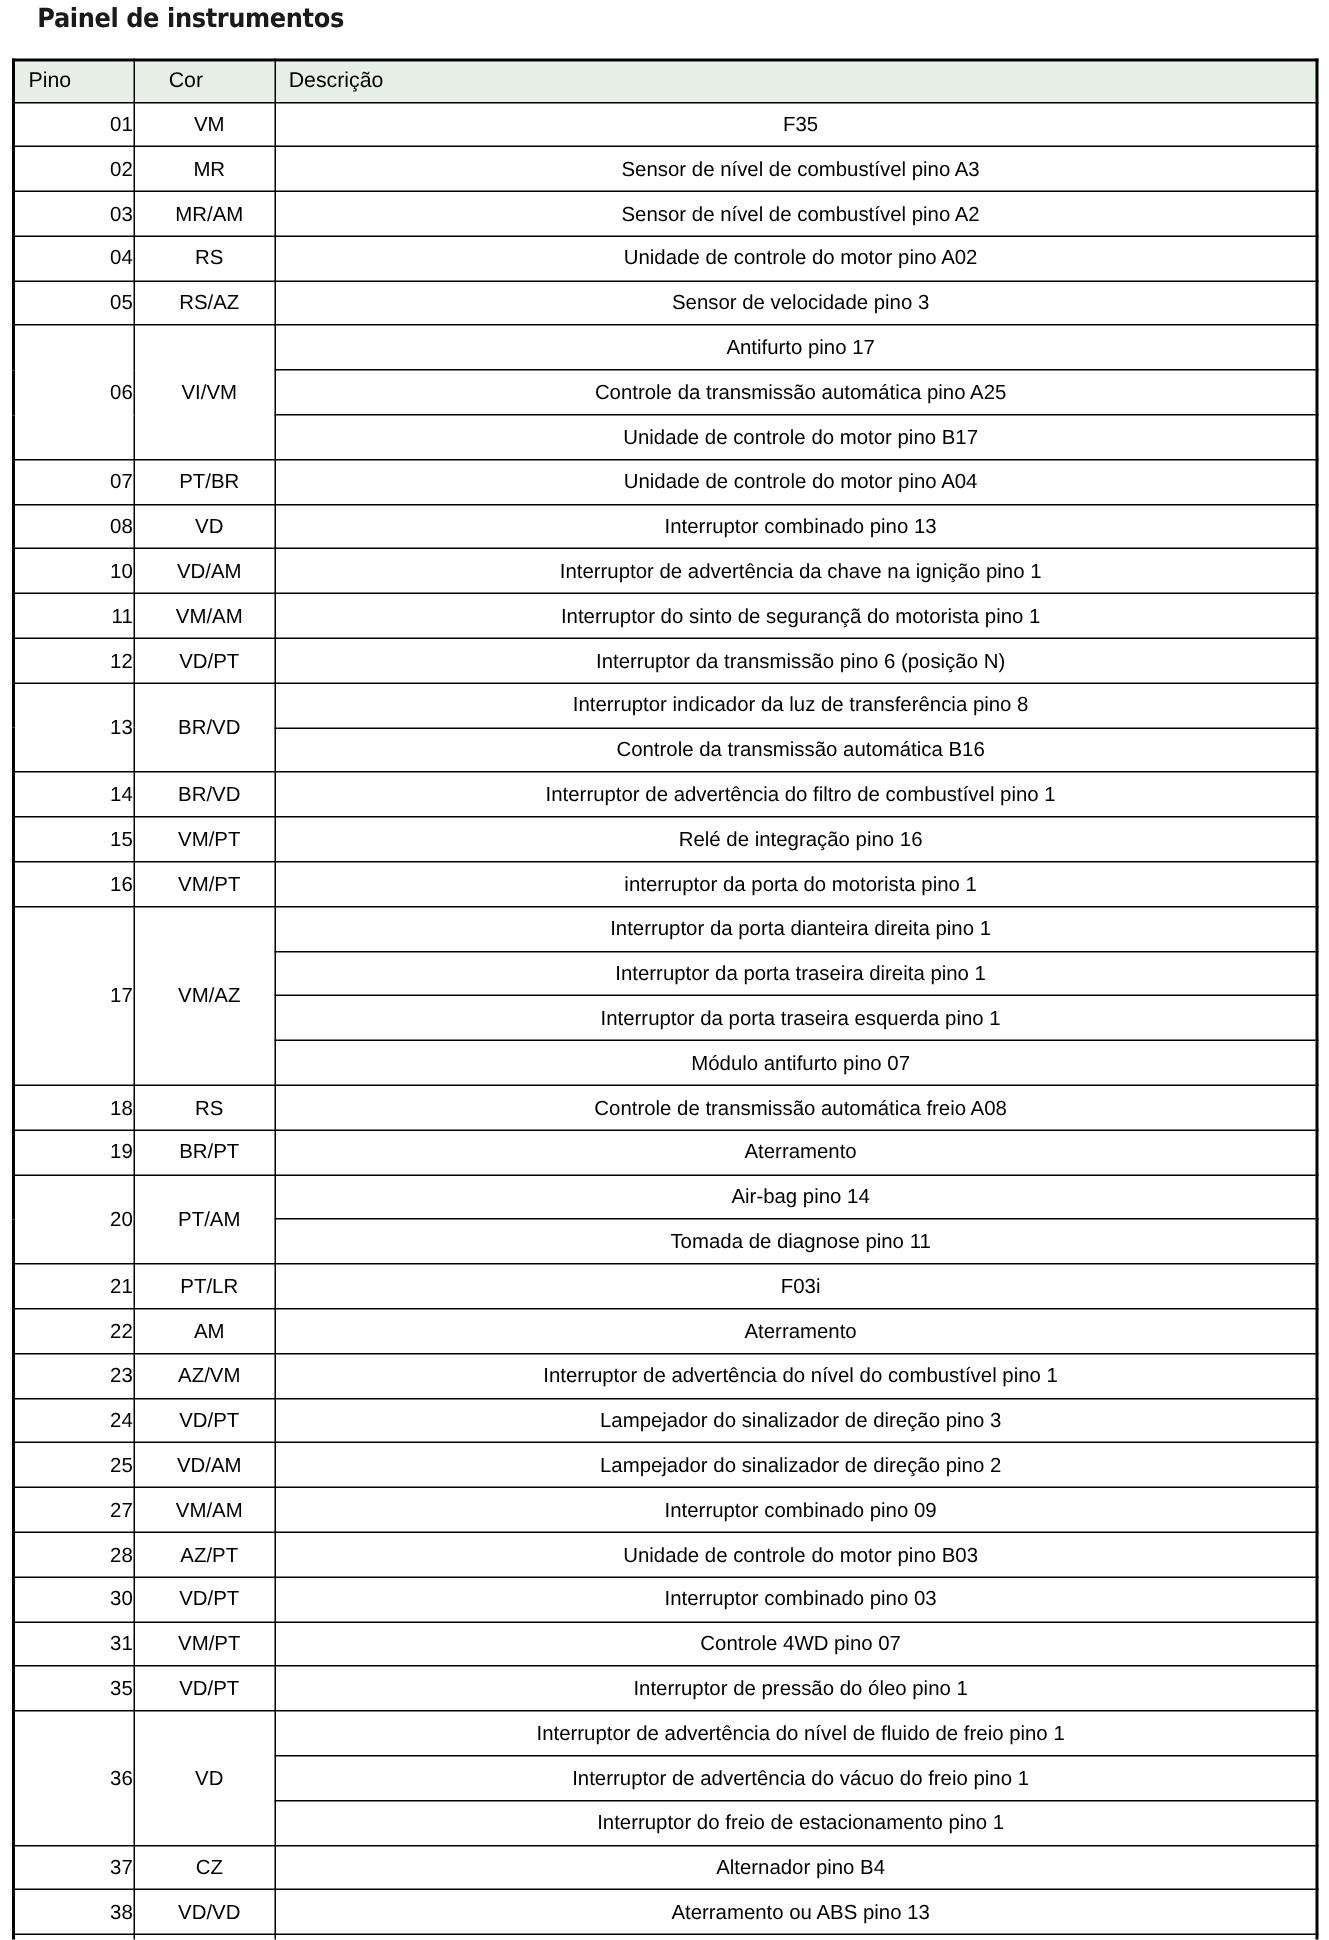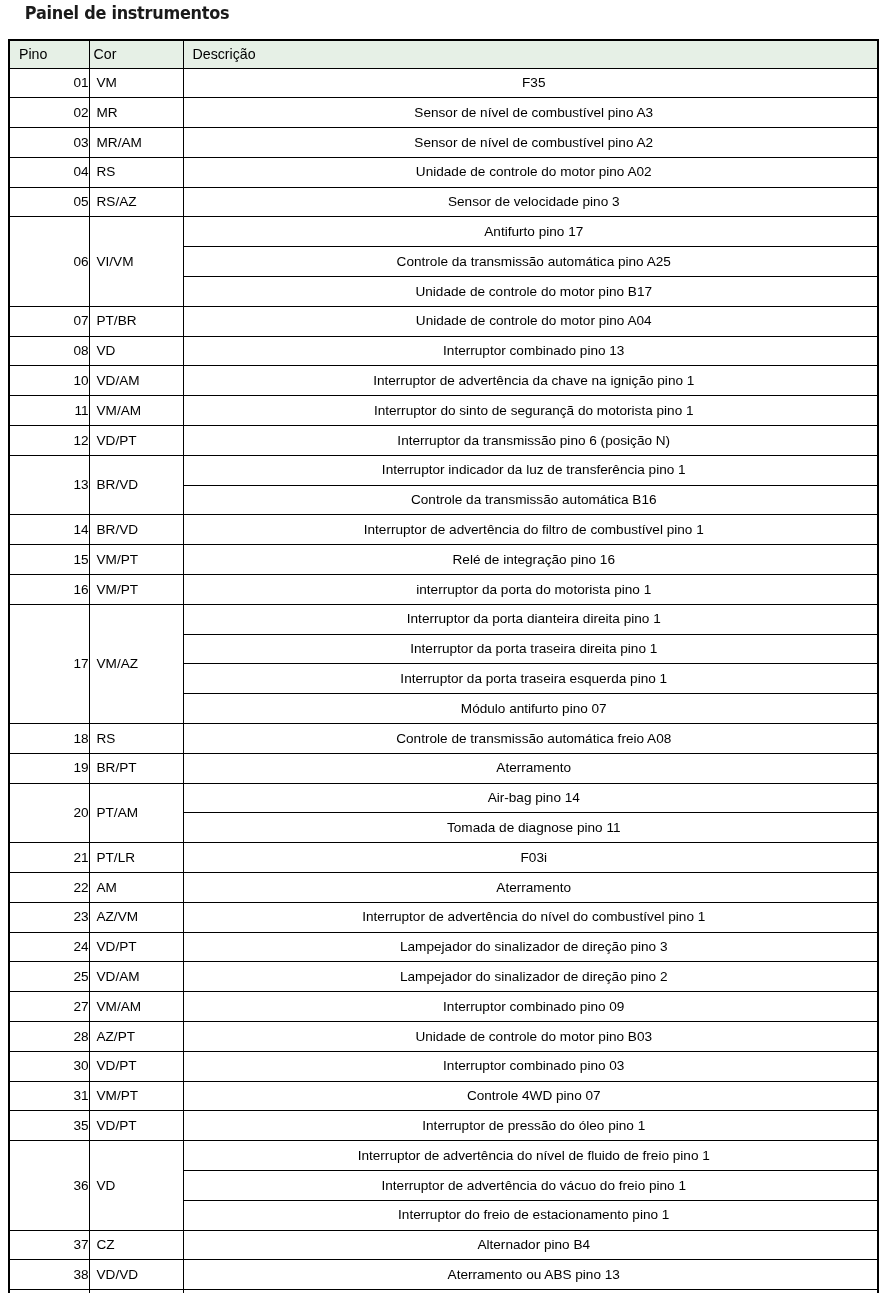--- a/index.html
+++ b/index.html
@@ -64,29 +64,29 @@
     white-space: nowrap;
   }
   table.pin-table thead th {
     background: #e6f0e6;
     font-weight: normal;
     text-align: left;
     font-size: 14.2px;
     height: 28px;
   }
   table.pin-table thead th.h-pin  { padding-left: 9px; }
-  table.pin-table thead th.h-cor  { padding-left: 4px; }
+  table.pin-table thead th.h-cor  { padding-left: 23px; }
   table.pin-table thead th.h-desc { padding-left: 9px; }
 
   td.cell-pin {
     text-align: right;
     padding-left: 9px;
   }
   td.cell-cor {
-    text-align: left;
+    text-align: center;
     padding-left: 9px;
   }
   td.cell-desc {
     text-align: center;
     padding-left: 9px;
   }
   td.span-cell {
     vertical-align: middle;
   }
 </style>
@@ -169,21 +169,21 @@
             <td class="cell-desc">Interruptor do sinto de segurançã do motorista pino 1</td>
           </tr>
           <tr>
             <td class="cell-pin">12</td>
             <td class="cell-cor">VD/PT</td>
             <td class="cell-desc">Interruptor da transmissão pino 6 (posição N)</td>
           </tr>
           <tr>
             <td class="cell-pin span-cell" rowspan="2">13</td>
             <td class="cell-cor span-cell" rowspan="2">BR/VD</td>
-            <td class="cell-desc">Interruptor indicador da luz de transferência pino 1</td>
+            <td class="cell-desc">Interruptor indicador da luz de transferência pino 8</td>
           </tr>
           <tr>
             <td class="cell-desc">Controle da transmissão automática B16</td>
           </tr>
           <tr>
             <td class="cell-pin">14</td>
             <td class="cell-cor">BR/VD</td>
             <td class="cell-desc">Interruptor de advertência do filtro de combustível pino 1</td>
           </tr>
           <tr>

